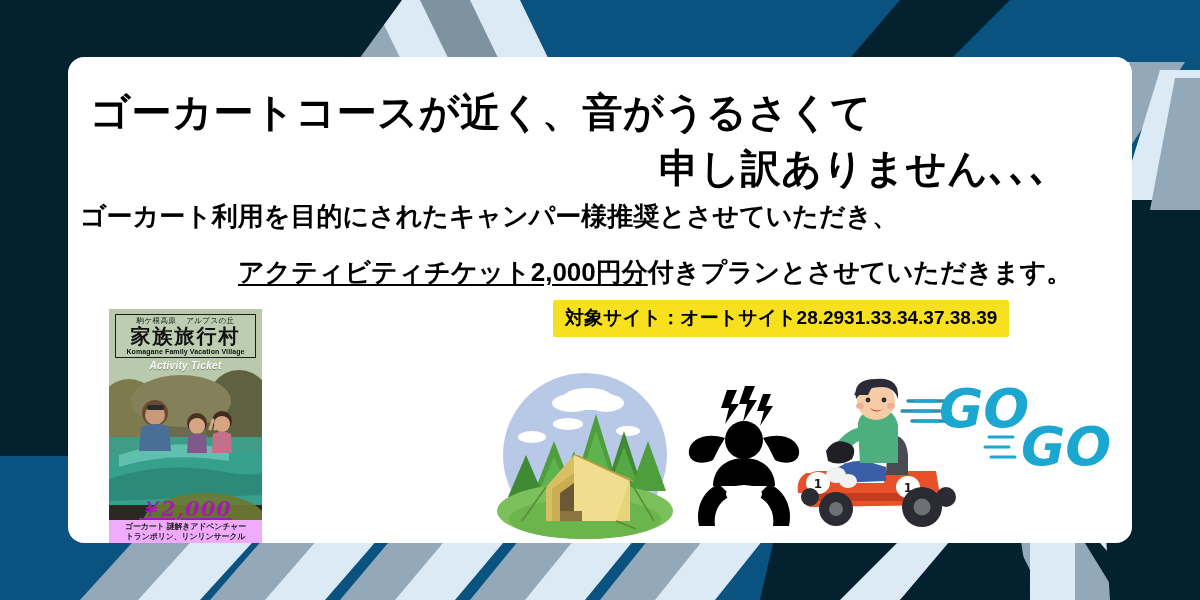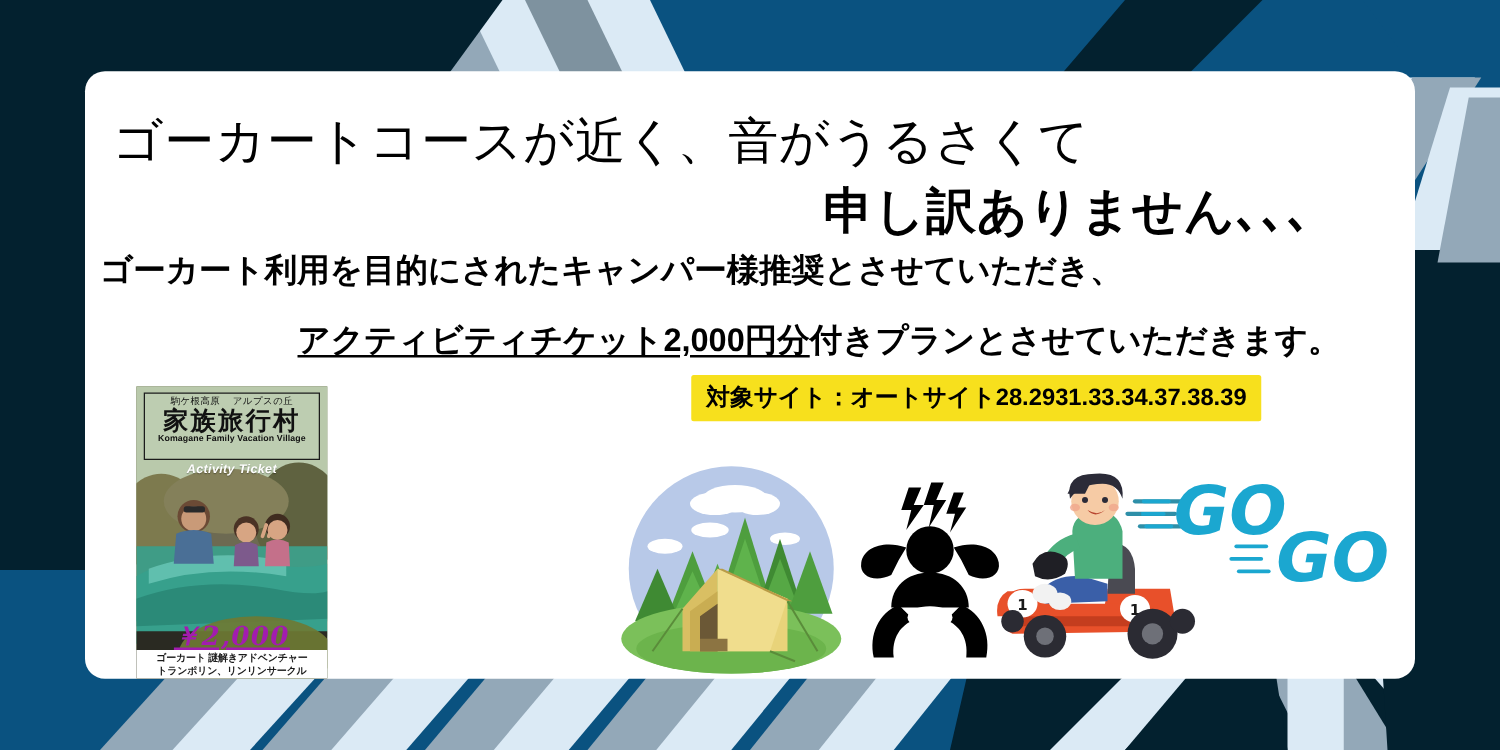--- a/index.html
+++ b/index.html
@@ -22,21 +22,21 @@
     background:#ffffff;
     border-radius:16px;
     overflow:hidden;
   }
 
   
   .head-wrap { position:absolute; left:0; top:0; width:100%; }
 
   .h1-line1 {
     position:absolute; left:22px; top:28px;
-    font-size:40px; font-weight:normal; color:#000;
+    font-size:40px; font-weight:bold; color:#000;
     letter-spacing:.5px; white-space:nowrap;
   }
   .h1-line2 {
     position:absolute; right:82px; top:84px;
     font-size:40px; font-weight:bold; color:#000;
     letter-spacing:.5px; white-space:nowrap;
   }
   .h2-line {
     position:absolute; left:12px; top:142px;
     font-size:26px; font-weight:bold; color:#000;
@@ -66,21 +66,21 @@
     width:153px; height:234px;
     background:#b9c9ab;
     overflow:hidden;
   }
   #ticket .tk-head {
     position:relative; z-index:3;
     padding:5px 6px 0 6px; text-align:center;
   }
   #ticket .tk-box {
     border:1.5px solid #1b1b1b;
-    padding:1px 2px 12px 2px;
+    padding:1px 2px 2px 2px;
     background:rgba(193,208,182,.55);
   }
   #ticket .tk-small {
     font-size:7.5px; color:#111; letter-spacing:.4px;
     display:flex; justify-content:center; gap:10px;
     font-family:"DejaVu Sans", sans-serif;
   }
   #ticket .tk-big {
     font-size:20px; font-weight:bold; color:#111;
     letter-spacing:2px; line-height:1.08;
@@ -104,21 +104,21 @@
     position:absolute; left:50%; transform:translateX(-50%);
     bottom:20px;
     font-size:21px; font-weight:bold; font-style:italic;
     color:#a21caf; letter-spacing:1px;
     font-family:"DejaVu Serif", serif;
     white-space:nowrap;
     text-decoration:underline;
   }
   #ticket .tk-foot {
     position:absolute; left:0; right:0; bottom:0;
-    background:#ffffff;
+    background:#f0abfc;
     padding:2px 3px 1px 3px;
     text-align:center;
   }
   #ticket .tk-foot div {
     font-size:8px; font-weight:bold; color:#1c1c1c;
     letter-spacing:-.2px; line-height:1.25; white-space:nowrap;
   }
 
   
   #bubble { position:absolute; left:178px; top:276px; width:230px; height:160px; }

